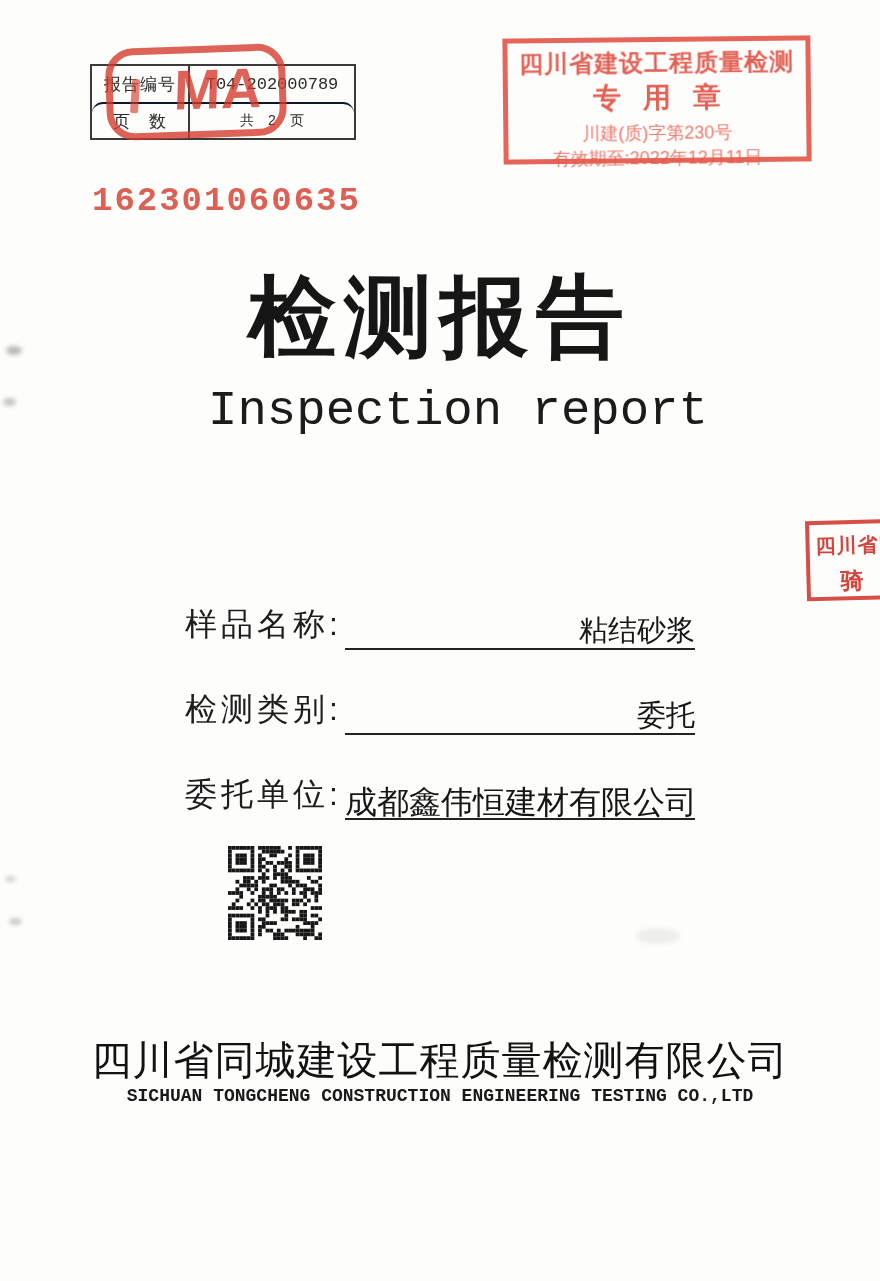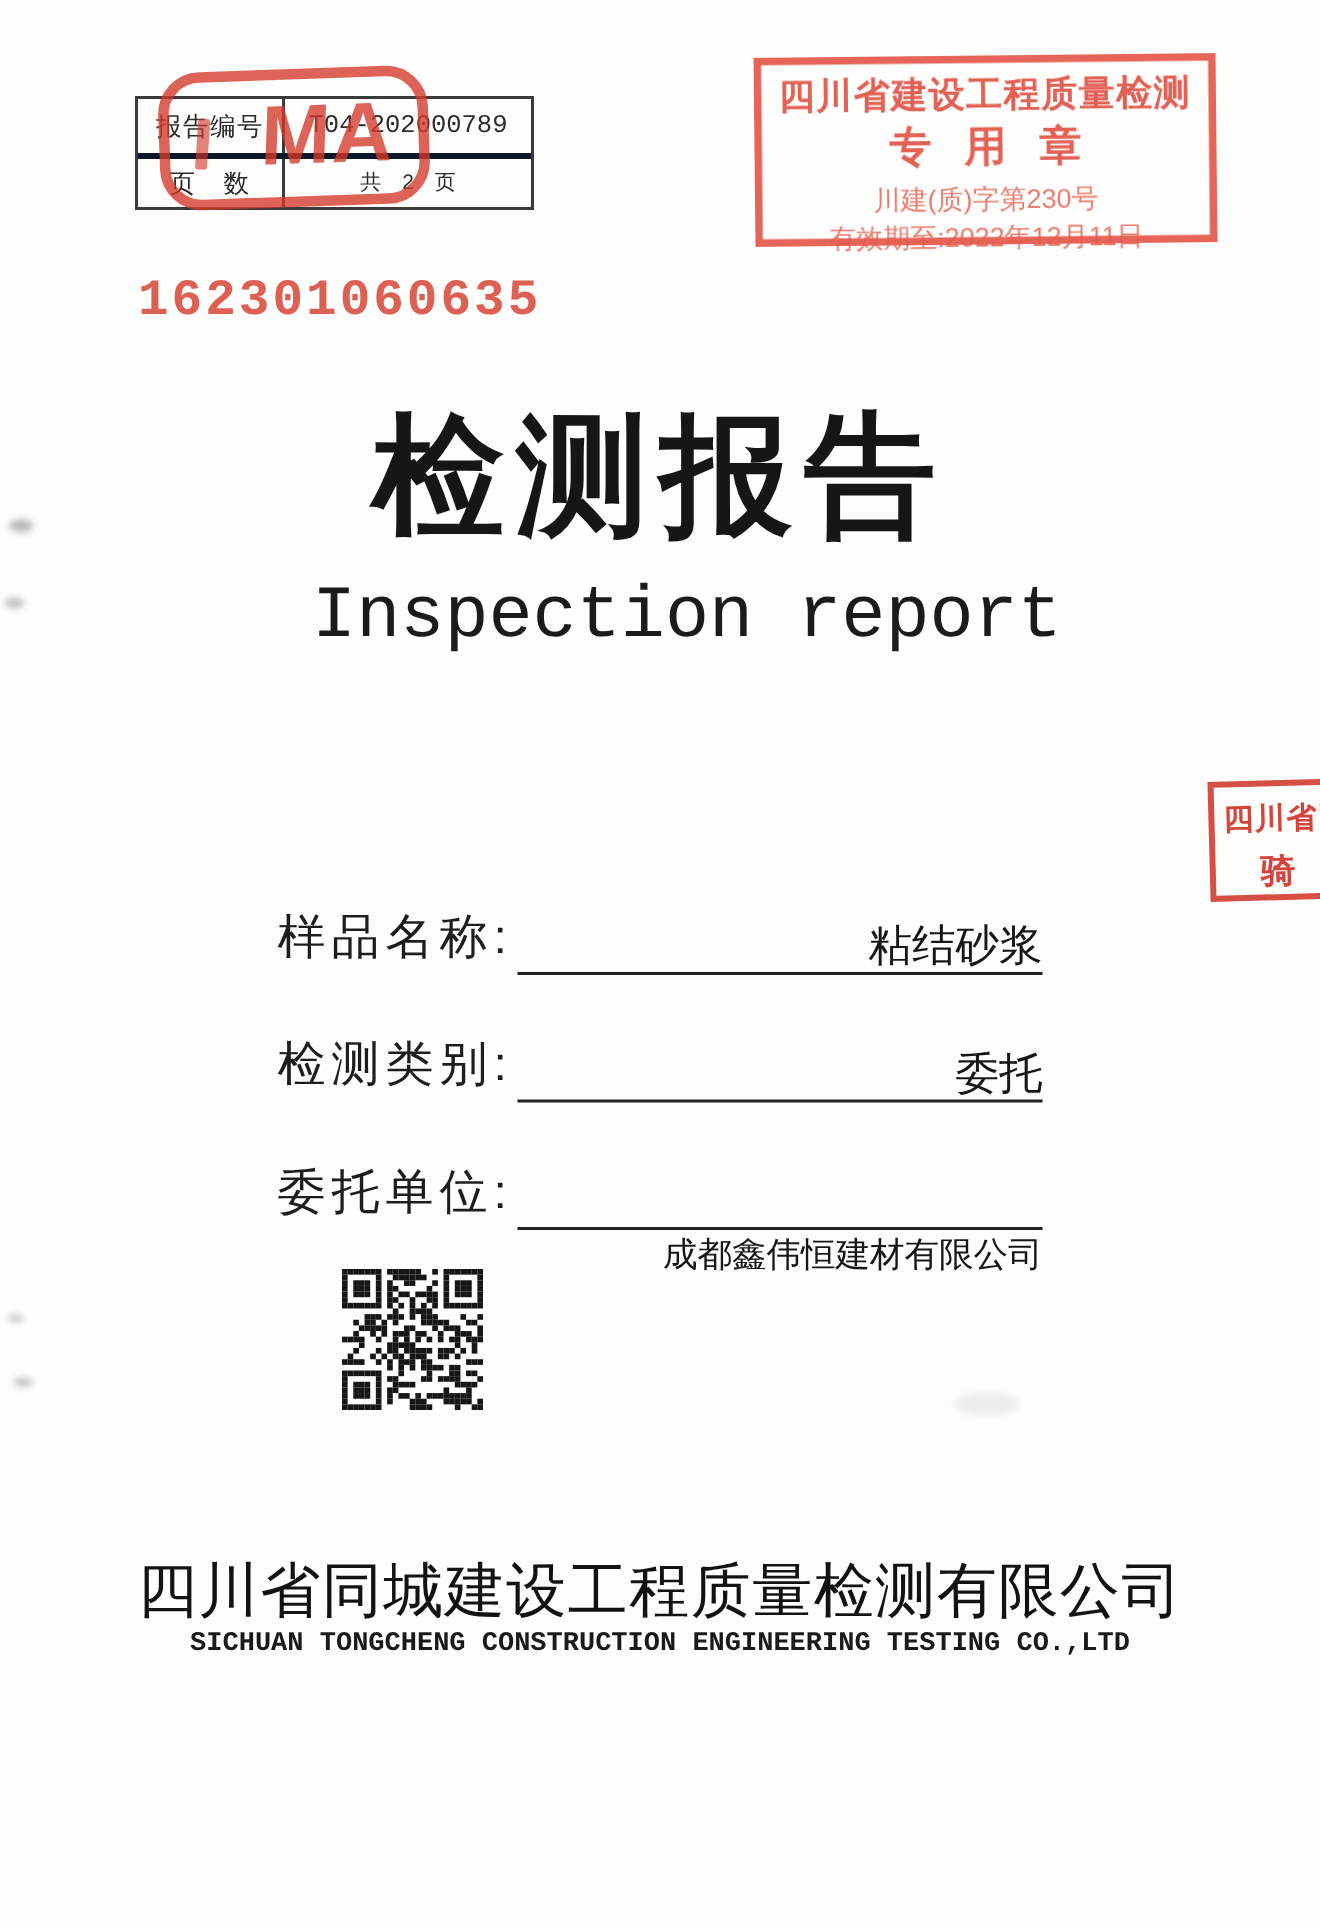--- a/index.html
+++ b/index.html
@@ -11,21 +11,21 @@
     --stamp-red:#d5392b; --ink:#1c1c1c;
     color:var(--ink);
   }
 
   
   .hdr-table {
     position:absolute; left:90px; top:64px; width:266px;
     border:2px solid #3a3a3a; color:#2b2b2b;
   }
   .hdr-row { display:flex; height:36px; }
-  .hdr-row + .hdr-row { border-top:4px solid #0f172a; }
+  .hdr-row + .hdr-row { border-top:2px solid #0f172a;border-radius:11px; }
   .hdr-cell-l {
     width:98px; border-right:2px solid #3a3a3a;
     display:flex; align-items:center; justify-content:center;
     font-size:17px; letter-spacing:1px;
   }
   .hdr-cell-r {
     flex:1; display:flex; align-items:center; justify-content:center;
     font-size:14px;
   }
   .hdr-cell-r.mono { font-family:"Liberation Mono","DejaVu Sans Mono",monospace; font-size:17px; letter-spacing:0; }
@@ -102,21 +102,21 @@
   .field-line {
     position:absolute; left:345px; top:45px; width:350px; height:0;
     border-bottom:2px solid #222;
   }
   .field-value {
     position:absolute; left:345px; width:350px; top:8px;
     text-align:right; font-size:29px; color:#161616; font-weight:500;
     white-space:nowrap;
   }
   .row1 { top:603px; } .row2 { top:688px; } .row3 { top:773px; }
-  .row3 .field-value { font-size:23px; letter-spacing:0;margin-top:40px; }
+  .row3 .field-value { font-size:32px; letter-spacing:0; }
 
   
   .qr-box { position:absolute; left:228px; top:846px; width:94px; height:94px; }
 
   
   .footer-cn {
     position:absolute; top:1033px; left:0; width:100%;
     text-align:center; font-size:40px; color:#121212;
     font-family:Liberation Mono, monospace;
     letter-spacing:1px; white-space:nowrap; font-weight:500;

